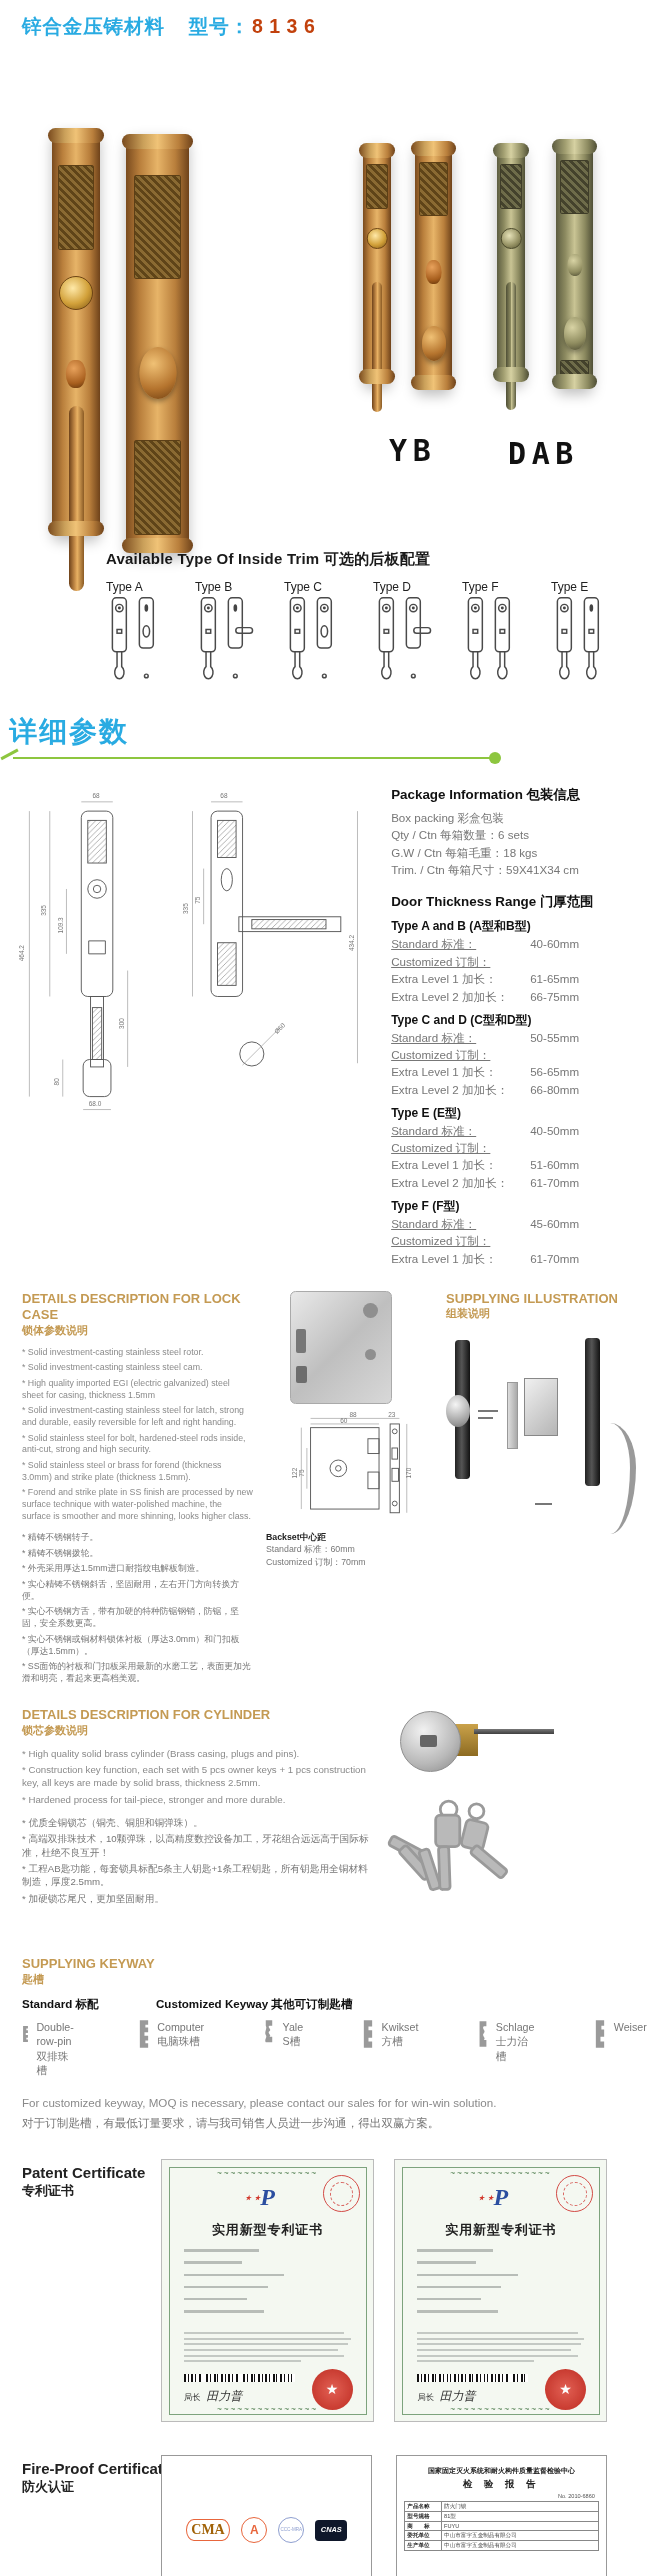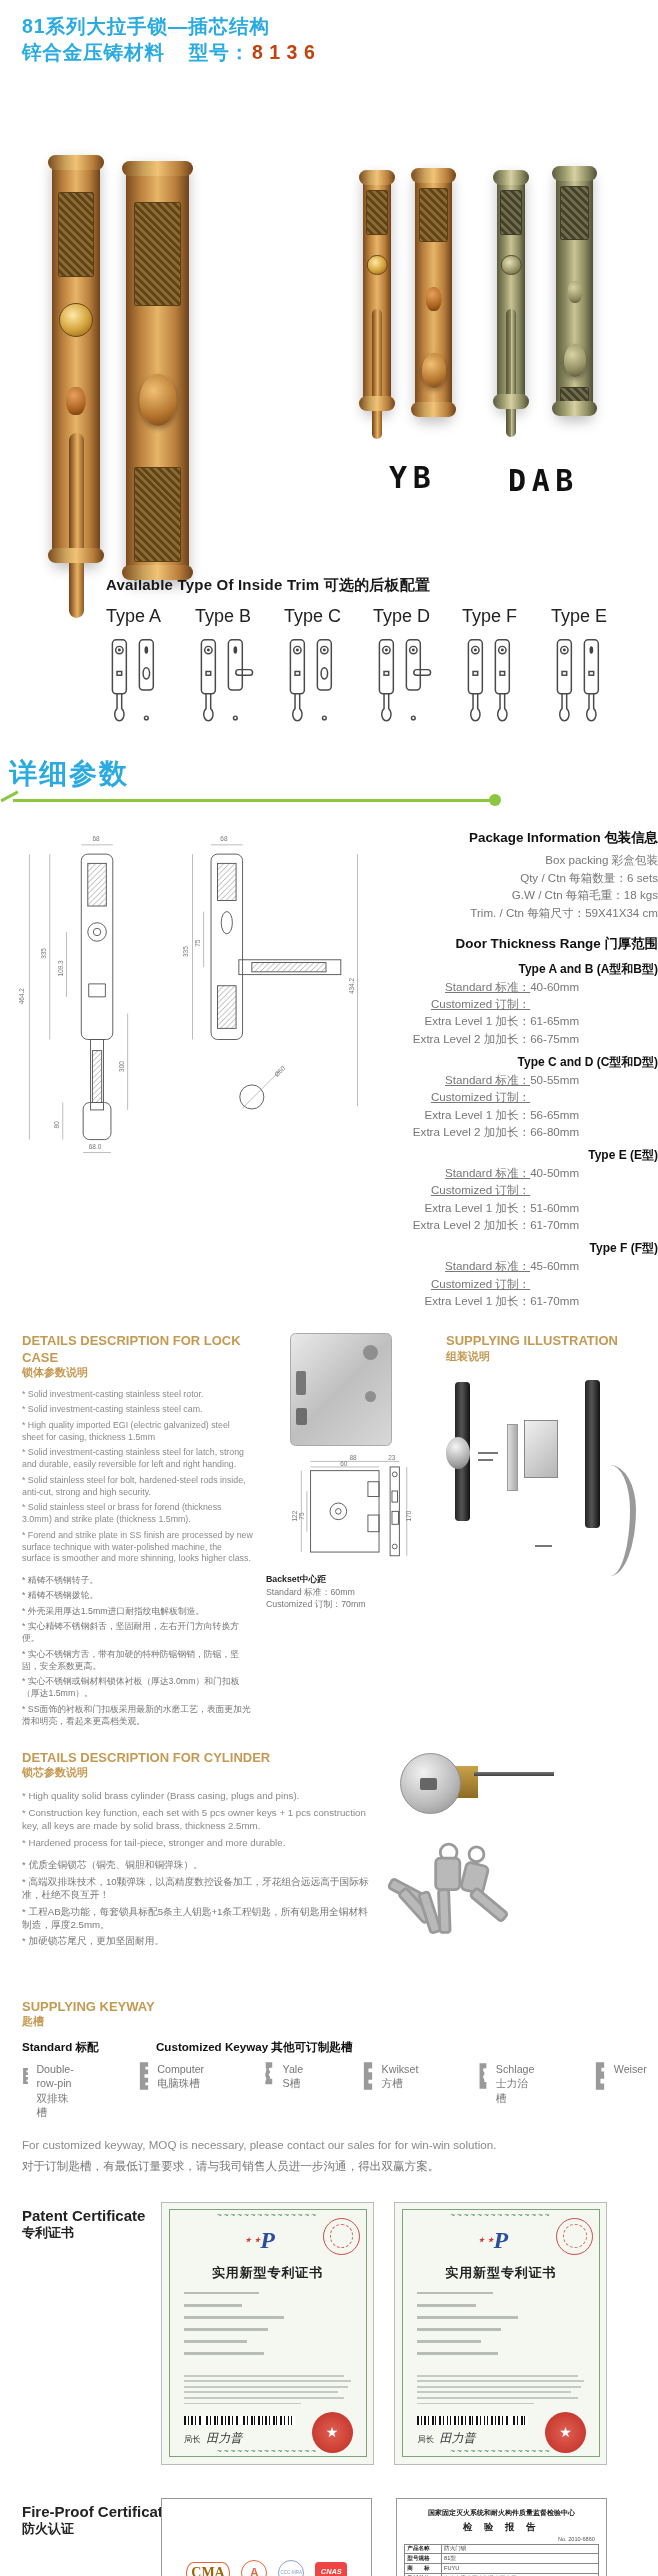--- a/index.html
+++ b/index.html
@@ -40,42 +40,42 @@
     repeating-linear-gradient(45deg,#6e6c4a 0 2.8px,#44422c 2.8px 5.6px),
     repeating-linear-gradient(-45deg,rgba(200,195,150,.5) 0 2.8px,rgba(0,0,0,0) 2.8px 5.6px);border-color:#3f3d29;}
   .dab .knob{background:radial-gradient(circle at 38% 32%,#d8d3a4,#908d60 60%,#4c4a32);}
   .finish-label{position:absolute;font-size:30px;font-weight:bold;color:#111;letter-spacing:5.6px;font-family:"DejaVu Sans Mono","Liberation Mono",monospace;}
 
   
   .trim{padding:5.6px 0 0 106px;}
   .trim h2{margin:0;font-size:15px;color:#1a1a1a;letter-spacing:0.2px;}
   .trim-row{display:flex;gap:22px;margin-top:11px;}
   .trim-item{width:67px;text-align:left;}
-  .trim-item .tname{font-size:18px;color:#222;margin-bottom:11px;}
+  .trim-item .tname{font-size:12px;color:#222;margin-bottom:2px;}
   .trim svg{display:block;}
   .tline{fill:none;stroke:#4a4a4a;stroke-width:1.6;}
   .variant-oval .lever,.variant-oval .loopR{display:none;}
   .variant-lever .ovalR,.variant-lever .loopR{display:none;}
   .variant-loop .lever,.variant-loop .ovalR,.variant-loop .dotR{display:none;}
 
   
   .params-head{padding:24px 0 0 9.3px;}
   .params-head .big{color:#29abe2;font-size:28px;font-weight:bold;letter-spacing:1.9px;}
   .greenline{position:relative;margin:5.6px 0 0 3.7px;width:482px;height:2.8px;background:#8dc63f;}
   .greenline::before{content:"";position:absolute;left:-13px;top:-3.7px;width:18.5px;height:2.8px;background:#8dc63f;transform:rotate(-28deg);}
   .greenline .dot{position:absolute;right:-5.6px;top:-4.6px;width:12px;height:12px;border-radius:50%;background:#8dc63f;}
 
   
   .specs{display:flex;padding:26px 0 0 9.3px;}
   .specs-draw{width:382px;}
   .dim{font-size:7px;fill:#777;}
   .dln{stroke:#999;stroke-width:.7;}
   .dshape{fill:none;stroke:#555;stroke-width:1;}
   .hatch{fill:url(#hpat);stroke:#555;stroke-width:1;}
-  .specs-text{width:267px;font-size:11.6px;color:#777;line-height:1.5;text-align:right;}
+  .specs-text{width:267px;font-size:11.6px;color:#777;line-height:1.5;}
   .specs-text h3{margin:0 0 3.7px 0;font-size:13.4px;color:#111;}
   .specs-text .blockgap{height:13px;}
   .dt-group{margin-top:5.6px;}
   .dt-name{font-weight:bold;color:#111;font-size:12px;}
   .dt-row{display:flex;}
   .dt-row .dt-label{width:139px;}
   .dt-row.u .dt-label{text-decoration:underline;}
 
   
   .lockcase{display:flex;padding:24px 0 0 22px;}
@@ -151,36 +151,35 @@
   
   .fire{position:relative;padding:33px 0 0 22px;}
   .fire-label{position:absolute;left:22px;top:37px;font-size:15px;font-weight:bold;color:#222;line-height:1.3;}
   .fire-label .cn{font-size:13px;}
   .fire-wrap{display:flex;margin-left:139px;gap:24px;}
   .fdoc{width:211px;height:278px;background:#fff;border:0.9px solid #999;position:relative;box-sizing:border-box;}
   .fdoc1 .logos{display:flex;justify-content:center;gap:11px;margin-top:61px;align-items:center;}
   .lg-cma{color:#a16207;font-weight:bold;font-size:14px;border:1.9px solid #e8663c;border-radius:9.3px/13px;padding:1.9px 4.6px;font-family:"Liberation Serif","DejaVu Serif",serif;}
   .lg-cal{width:24px;height:24px;border-radius:50%;border:1.9px solid #e8663c;color:#e8663c;font-weight:bold;text-align:center;line-height:24px;font-size:12px;}
   .lg-mra{width:24px;height:24px;border-radius:50%;border:1.9px solid #8f9fd0;color:#8f9fd0;font-size:4.6px;text-align:center;line-height:24px;}
-  .lg-cnas{width:32px;height:20.4px;background:#ef4444;color:#fff;font-size:7.4px;font-weight:bold;text-align:center;line-height:20.4px;border-radius:3.7px;font-style:italic;}
+  .lg-cnas{width:32px;height:20.4px;background:#0f172a;color:#fff;font-size:7.4px;font-weight:bold;text-align:center;line-height:20.4px;border-radius:3.7px;font-style:italic;}
   .fdoc2{padding:9.3px 7.4px;box-sizing:border-box;height:278px;}
   .fdoc2 .c1{text-align:center;font-size:7px;font-weight:bold;color:#222;}
   .fdoc2 .c2{text-align:center;font-size:9.3px;font-weight:bold;letter-spacing:4.6px;margin-top:2.8px;color:#222;}
   .fdoc2 .no{text-align:right;font-size:5.6px;color:#555;margin:1.9px 3.7px 1.9px 0;}
   table.ft{border-collapse:collapse;width:100%;}
   table.ft td{border:0.9px solid #888;font-size:5.6px;color:#444;padding:0.9px 1.9px;line-height:1.25;}
   table.ft td.k{width:32px;font-weight:bold;color:#222;}
 </style>
 </head>
 <body>
 
 <div class="page">
 
   <div class="hdr">
-    <div class="t1">81系列大拉手锁—插芯结构</div>
     <div class="t2">
       <span>锌合金压铸材料</span><span class="gap"></span><span>型号：</span><span class="model-num">8136</span>
     </div>
   </div>
 
   <div class="products">
 
     <div class="handle" style="left:52px;top:89px;width:48px;height:408px;">
       <div class="cap"></div>
       <div class="mesh" style="top:37px;height:83px;"></div>

